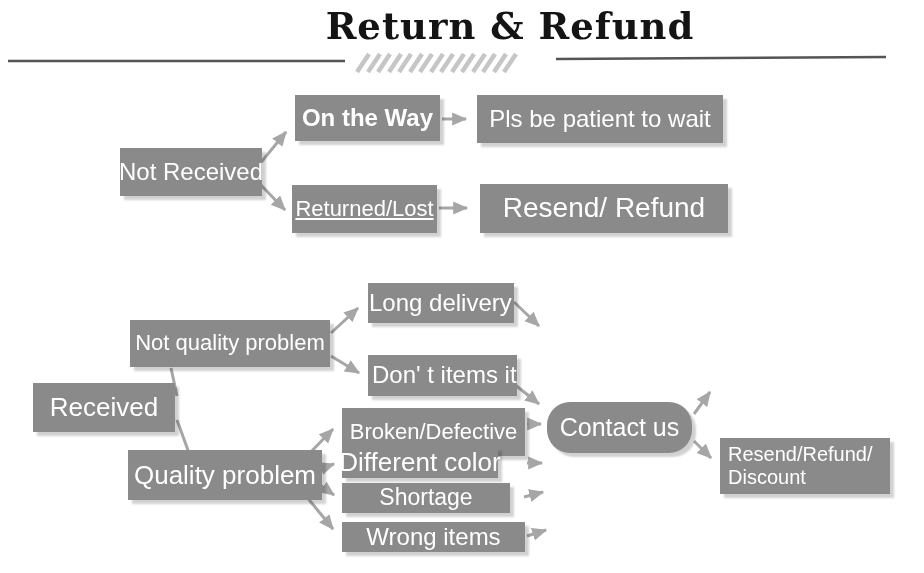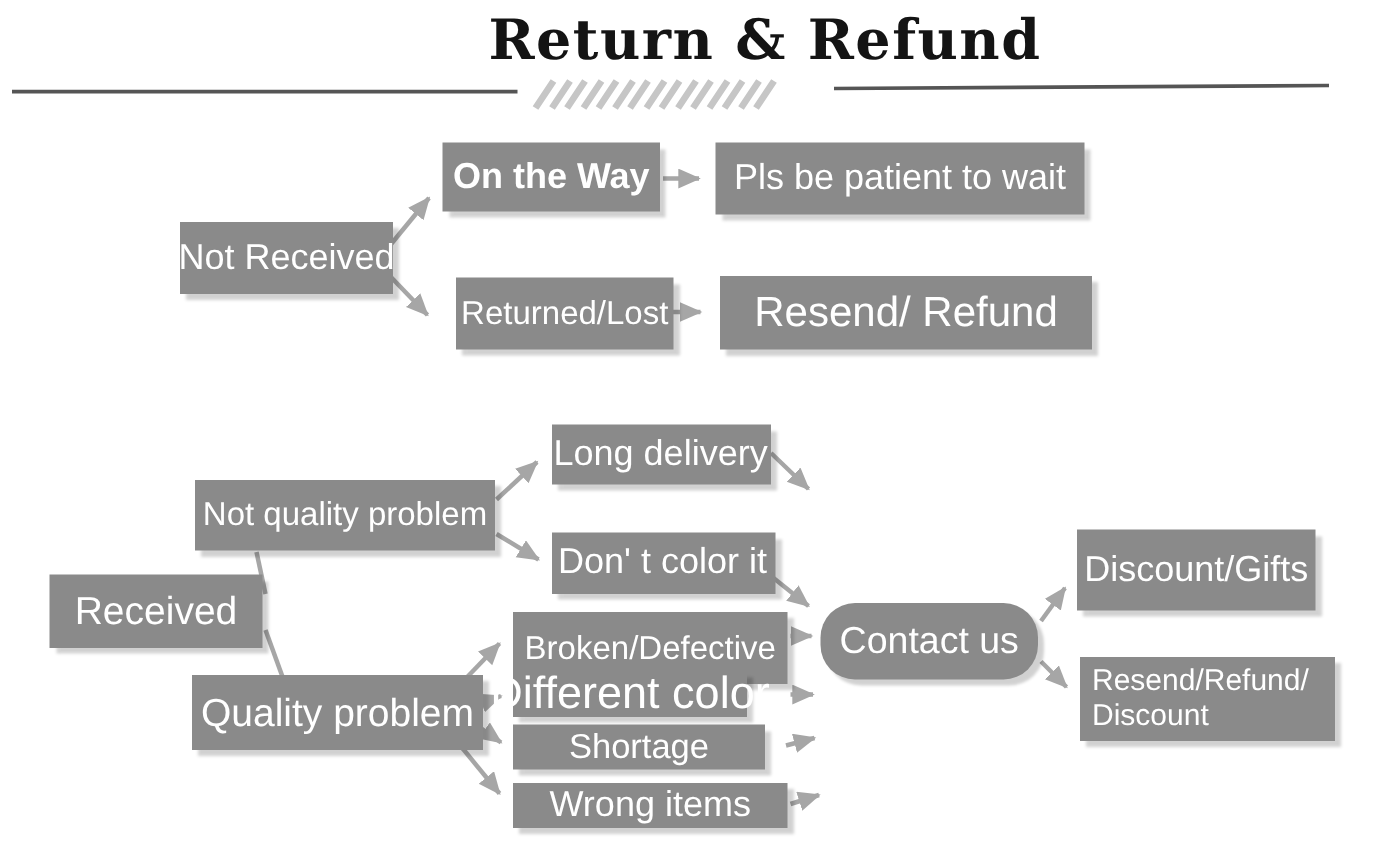--- a/index.html
+++ b/index.html
@@ -68,34 +68,33 @@
       <line x1="527" y1="536" x2="546" y2="530" marker-end="url(#ah)"></line>
 
       <line x1="694" y1="414" x2="710" y2="392" marker-end="url(#ah)"></line>
       <line x1="694" y1="441" x2="711" y2="458" marker-end="url(#ah)"></line>
     </g>
   </svg>
 
   <div class="node" style="left:120px;top:148px;width:142px;height:48px;font-size:24px;">Not Received</div>
   <div class="node" style="left:295px;top:95px;width:145px;height:46px;font-size:24px;font-weight:bold;">On the Way</div>
   <div class="node" style="left:477px;top:95px;width:246px;height:48px;font-size:24px;">Pls be patient to wait</div>
-  <div class="node" style="left:304px;top:185px;width:145px;height:48px;font-size:22px;">Returned/Lost</div>
+  <div class="node" style="left:292px;top:185px;width:145px;height:48px;font-size:22px;text-decoration:underline;">Returned/Lost</div>
   <div class="node" style="left:480px;top:184px;width:248px;height:49px;font-size:28px;">Resend/ Refund</div>
 
   <div class="node" style="left:33px;top:383px;width:142px;height:49px;font-size:26px;">Received</div>
   <div class="node" style="left:130px;top:320px;width:200px;height:47px;font-size:22px;">Not quality problem</div>
   <div class="node left" style="left:368px;top:283px;width:145px;height:40px;font-size:24px;padding-left:1px;">Long delivery</div>
-  <div class="node left" style="left:368px;top:355px;width:145px;height:41px;font-size:24px;padding-left:4px;">Don' t color it</div>
+  <div class="node left" style="left:368px;top:355px;width:145px;height:41px;font-size:24px;padding-left:4px;">Don' t items it</div>
   <div class="node" style="left:128px;top:450px;width:194px;height:50px;font-size:26px;">Quality problem</div>
   <div class="node" style="left:342px;top:408px;width:183px;height:48px;font-size:22px;">Broken/Defective</div>
-  <div class="node" style="left:342px;top:447px;width:156px;height:31px;font-size:30px;">Different color</div>
+  <div class="node" style="left:342px;top:447px;width:156px;height:31px;font-size:26px;">Different color</div>
   <div class="node" style="left:342px;top:483px;width:168px;height:30px;font-size:23px;">Shortage</div>
   <div class="node" style="left:342px;top:522px;width:183px;height:30px;font-size:24px;">Wrong items</div>
   <div class="node" style="left:547px;top:402px;width:145px;height:51px;font-size:25px;border-radius:23px;">Contact us</div>
-  <div class="node" style="left:718px;top:353px;width:159px;height:54px;font-size:24px;">Discount/Gifts</div>
   <div class="node left multiline" style="left:720px;top:438px;width:162px;height:56px;font-size:20px;padding-left:8px;">
     <div>
       <div>Resend/Refund/</div>
       <div>Discount</div>
     </div>
   </div>
 
 </div>
 
 </body></html>

